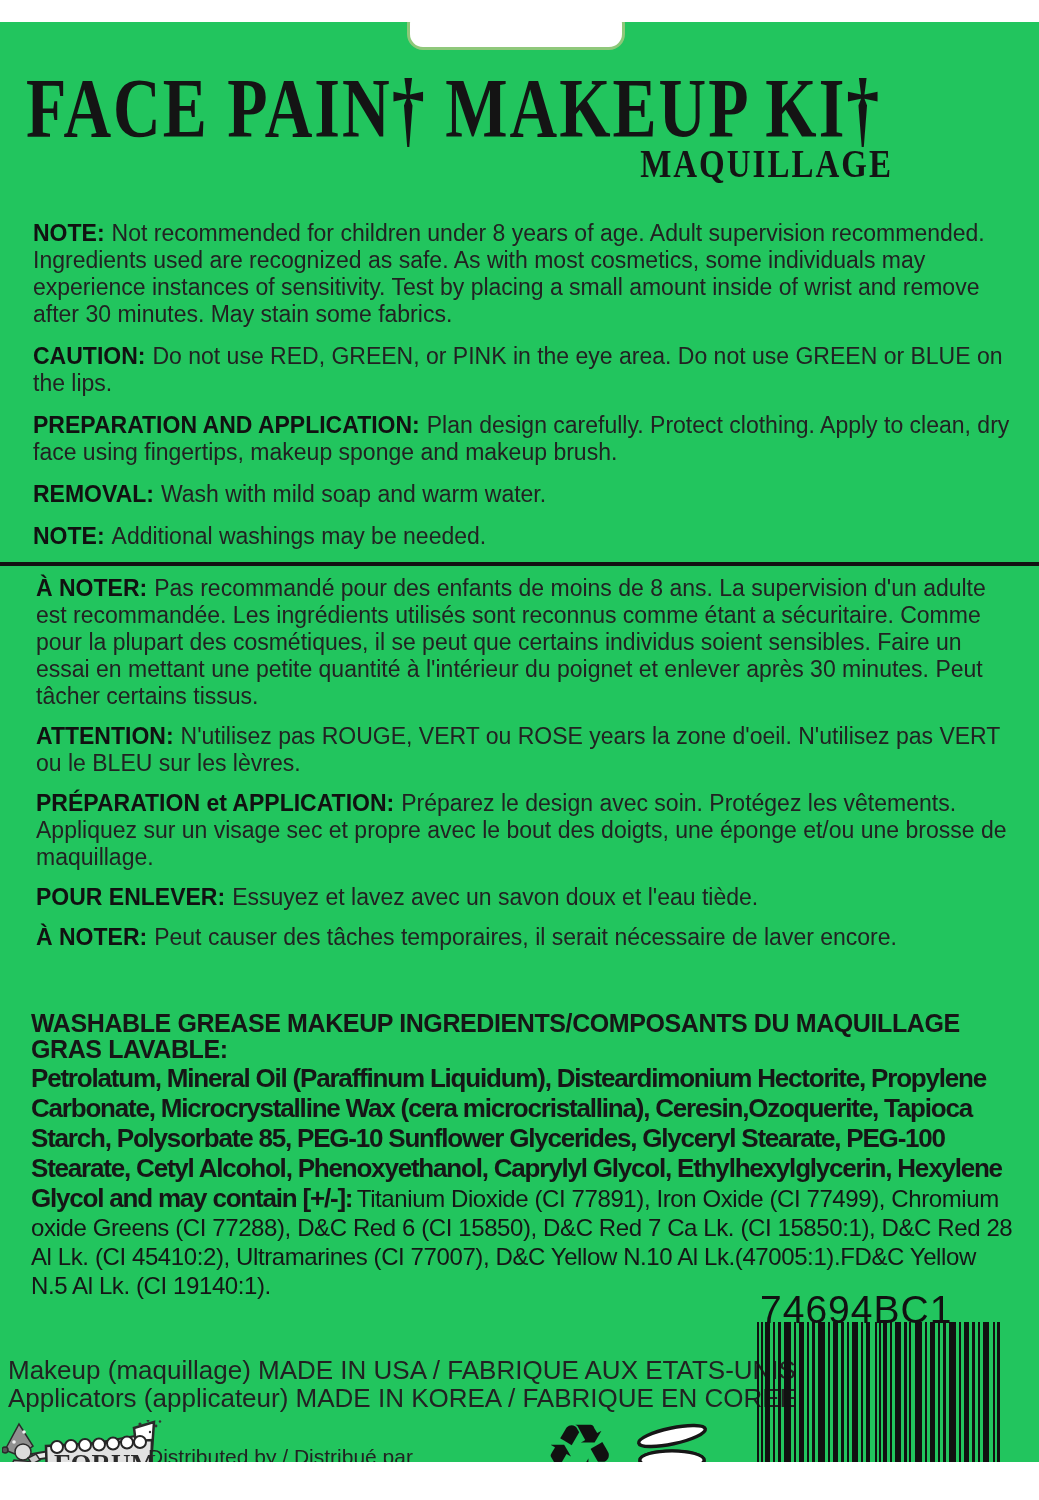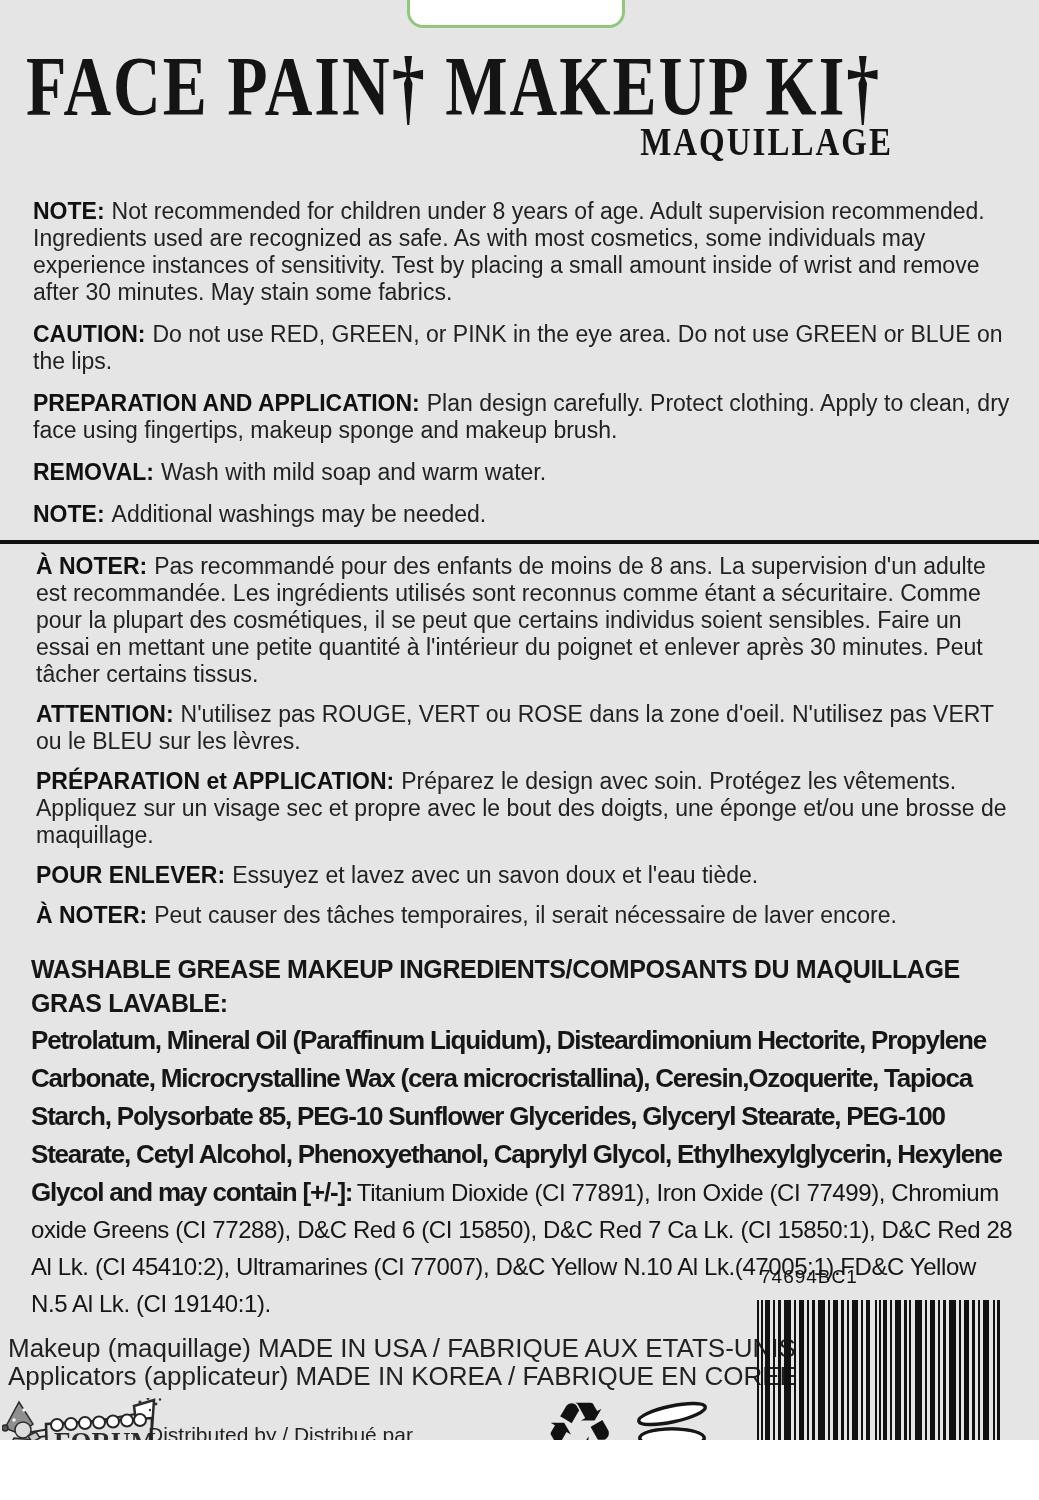--- a/index.html
+++ b/index.html
@@ -1,19 +1,19 @@
 <!DOCTYPE html>
 <html><head>
 <meta charset="utf-8">
 <style>
   html,body { margin:0; padding:0; background:#ffffff; }
   .page {
     position:relative; width:1039px; height:1440px;
-    background:#e5e5e5; overflow:hidden;
-    font-family:"Liberation Sans", sans-serif; color:#1d1d1d;
+    background:#22c55e; overflow:hidden;
+    font-family:"Liberation Sans", sans-serif; color:#1d1d1d;margin-top:22px;
     -webkit-font-smoothing:antialiased;
   }
 
   
   .hang-tab {
     position:absolute; left:407px; top:-14px; width:212px; height:36px;
     border:3px solid #8fc87a; border-radius:16px; background:#fff;
   }
 
   
@@ -34,30 +34,30 @@
   .text-block { position:absolute; }
   .en-block { left:33px; top:198px; width:978px; }
   .fr-block { left:36px; top:553px; width:978px; }
   .para { margin:0 0 15px 0; font-size:23px; line-height:27px; font-weight:400; color:#222; }
   .fr-block .para { margin-bottom:13px; }
   .para b { font-weight:700; color:#111; margin-right:7px; }
 
   .divider { position:absolute; left:0; top:540px; width:1039px; height:4px; background:#121212; }
 
   
-  .ingredients { position:absolute; left:31px; top:952px; width:984px; line-height:34px; color:#161616; }
+  .ingredients { position:absolute; left:31px; top:988px; width:984px; line-height:26px; color:#161616; }
   .ing-head { display:block; font-size:25px; font-weight:700; letter-spacing:-0.4px; margin-bottom:3px; }
   .ing-main { font-size:26px; font-weight:700; letter-spacing:-1.2px;text-align:right; }
   .ing-may  { font-size:24px; font-weight:400; letter-spacing:-0.4px; }
 
   
   .origin { position:absolute; left:8px; top:1334px; font-size:26px; line-height:28px; color:#222; }
 
   
-  .sku { position:absolute; left:760px; top:1266px; font-size:19px; letter-spacing:1px; color:#111; }
+  .sku { position:absolute; left:760px; top:1266px; font-size:39px; letter-spacing:1px; color:#111; }
   .barcode-svg { position:absolute; left:757px; top:1300px; }
   .upc-digits { position:absolute; font-size:31px; letter-spacing:5px; color:#111; font-weight:400; }
   .upc-g1 { left:786px; top:1464px;font-family:Liberation Serif, serif; }
   .upc-g2 { left:888px; top:1464px; }
   .upc-side { position:absolute; font-size:21px; color:#111; }
   .upc-left  { left:733px; top:1472px; }
   .upc-right { left:1006px; top:1472px; }
 
   
   .logo-area { position:absolute; left:2px; top:1398px; width:162px; height:102px; }
@@ -102,21 +102,21 @@
     <p class="para"><b>CAUTION:</b><span>Do not use RED, GREEN, or PINK in the eye area. Do not use GREEN or BLUE on the lips.</span></p>
     <p class="para"><b>PREPARATION AND APPLICATION:</b><span>Plan design carefully. Protect clothing. Apply to clean, dry face using fingertips, makeup sponge and makeup brush.</span></p>
     <p class="para"><b>REMOVAL:</b><span>Wash with mild soap and warm water.</span></p>
     <p class="para"><b>NOTE:</b><span>Additional washings may be needed.</span></p>
   </div>
 
   <div class="divider"></div>
 
   <div class="text-block fr-block">
     <p class="para"><b>À NOTER:</b><span>Pas recommandé pour des enfants de moins de 8 ans. La supervision d'un adulte est recommandée. Les ingrédients utilisés sont reconnus comme étant a sécuritaire. Comme pour la plupart des cosmétiques, il se peut que certains individus soient sensibles. Faire un essai en mettant une petite quantité à l'intérieur du poignet et enlever après 30 minutes. Peut tâcher certains tissus.</span></p>
-    <p class="para"><b>ATTENTION:</b><span>N'utilisez pas ROUGE, VERT ou ROSE dans la zone d'oeil. N'utilisez pas VERT ou le BLEU sur les lèvres.</span></p>
+    <p class="para"><b>ATTENTION:</b><span>N'utilisez pas ROUGE, VERT ou ROSE years la zone d'oeil. N'utilisez pas VERT ou le BLEU sur les lèvres.</span></p>
     <p class="para"><b>PRÉPARATION et APPLICATION:</b><span>Préparez le design avec soin. Protégez les vêtements. Appliquez sur un visage sec et propre avec le bout des doigts, une éponge et/ou une brosse de maquillage.</span></p>
     <p class="para"><b>POUR ENLEVER:</b><span>Essuyez et lavez avec un savon doux et l'eau tiède.</span></p>
     <p class="para"><b>À NOTER:</b><span>Peut causer des tâches temporaires, il serait nécessaire de laver encore.</span></p>
   </div>
 
   <div class="ingredients">
     <span class="ing-head">WASHABLE GREASE MAKEUP INGREDIENTS/COMPOSANTS DU MAQUILLAGE GRAS LAVABLE:</span><span class="ing-main">Petrolatum, Mineral Oil (Paraffinum Liquidum), Disteardimonium Hectorite, Propylene Carbonate, Microcrystalline Wax (cera microcristallina), Ceresin,Ozoquerite, Tapioca Starch, Polysorbate 85, PEG-10 Sunflower Glycerides, Glyceryl Stearate, PEG-100 Stearate, Cetyl Alcohol, Phenoxyethanol, Caprylyl Glycol, Ethylhexylglycerin, Hexylene Glycol and may contain [+/-]:</span> <span class="ing-may">Titanium Dioxide (CI 77891), Iron Oxide (CI 77499), Chromium oxide Greens (CI 77288), D&amp;C Red 6 (CI 15850), D&amp;C Red 7 Ca Lk. (CI 15850:1), D&amp;C Red 28 Al Lk. (CI 45410:2), Ultramarines (CI 77007), D&amp;C Yellow N.10 Al Lk.(47005:1).FD&amp;C Yellow N.5 Al Lk. (CI 19140:1).</span>
   </div>
 
   <div class="origin">

